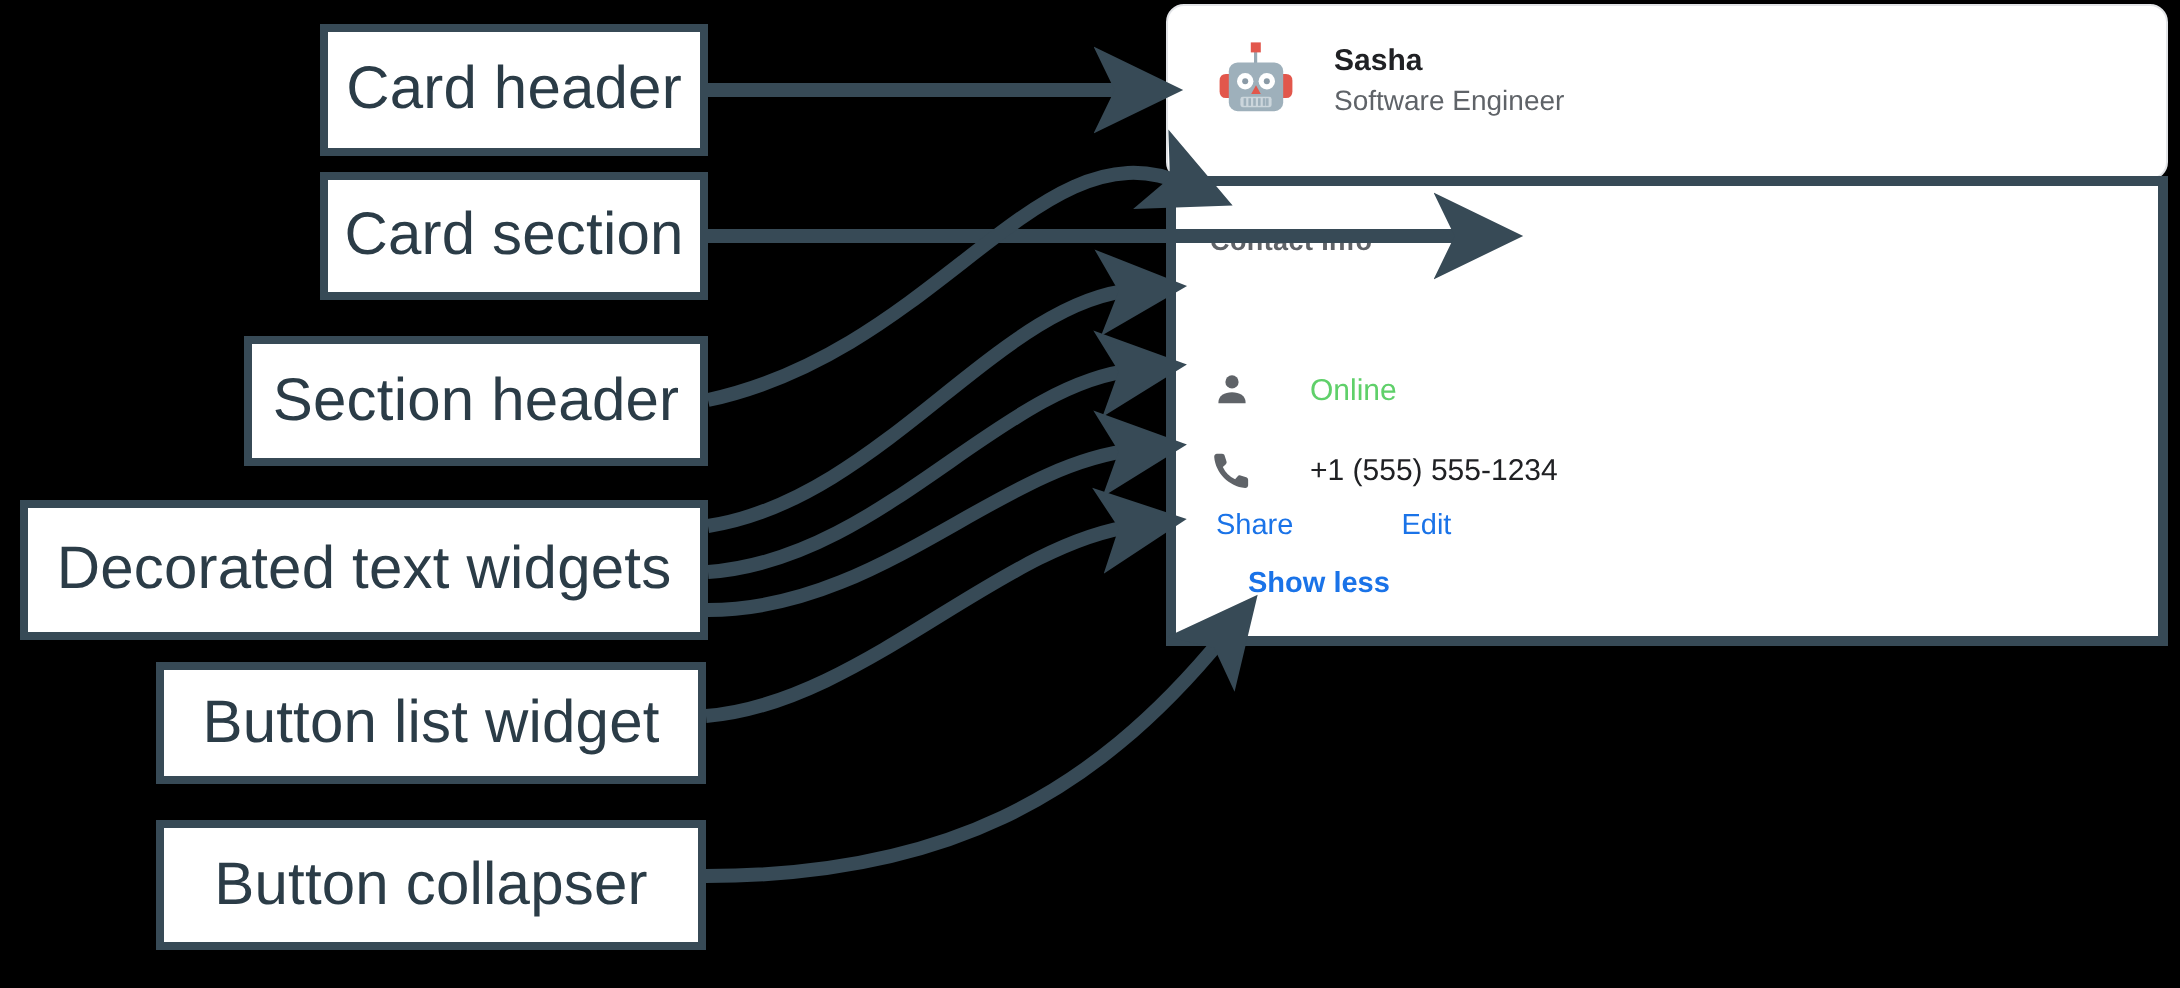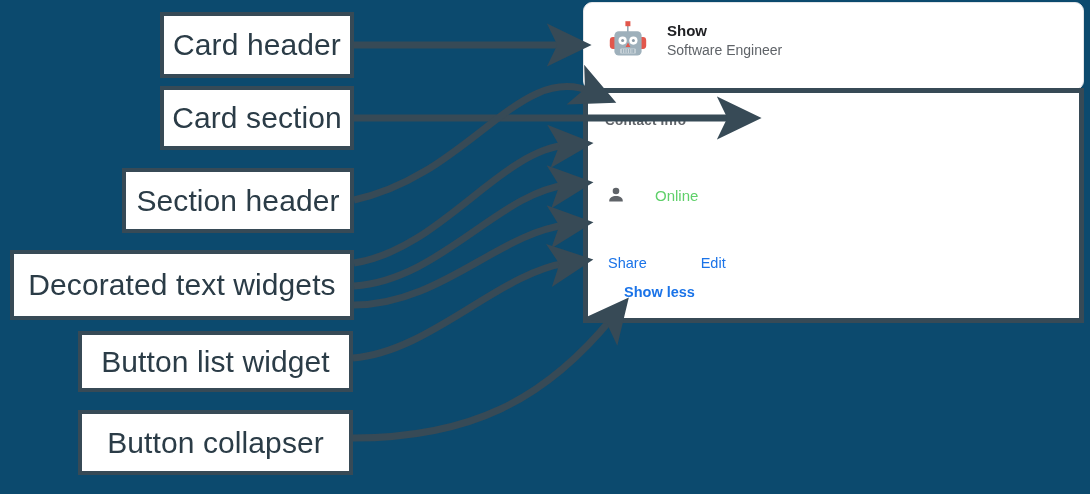--- a/index.html
+++ b/index.html
@@ -1,18 +1,18 @@
 <!DOCTYPE html>
 <html><head>
 <meta charset="utf-8">
 <title>Card anatomy annotation</title>
 <style>
   html,body{margin:0;padding:0;background:#ffffff;}
   body{font-family:"Liberation Sans","DejaVu Sans",sans-serif;}
-  #stage{position:relative;width:1090px;height:494px;background:#0c4a6e;overflow:hidden;}
+  #stage{position:relative;width:1090px;height:494px;background:#000000;overflow:hidden;}
 
   
   .callout{
     position:absolute;
     box-sizing:border-box;
     border:4px solid #374a56;
     background:#ffffff;
     display:flex;
     align-items:center;
     justify-content:center;
@@ -140,40 +140,46 @@
         <g fill="#9eb0bb">
           <rect x="15.8" y="31.1" width="1.3" height="3.8"></rect>
           <rect x="18.2" y="31.1" width="1.3" height="3.8"></rect>
           <rect x="20.6" y="31.1" width="1.3" height="3.8"></rect>
           <rect x="23.0" y="31.1" width="1.3" height="3.8"></rect>
           <rect x="25.4" y="31.1" width="1.3" height="3.8"></rect>
           <rect x="27.0" y="31.1" width="1.3" height="3.8"></rect>
         </g>
       </svg>
       <div class="who">
-        <div class="who-name">Show</div>
+        <div class="who-name">Sasha</div>
         <div class="who-role">Software Engineer</div>
       </div>
     </div>
   </div>
 
   <div id="card-section">
     <div id="section-inner">
 
       <div class="section-header">Contact Info</div>
 
 
       <div class="row" id="row-status">
         <svg class="gi" viewBox="0 0 24 24">
           <circle cx="12" cy="7.6" r="3.6" fill="#5f6368"></circle>
           <path fill="#5f6368" d="M4.6 18.6c0-3.5 3.3-5.4 7.4-5.4s7.4 1.9 7.4 5.4v.6H4.6z"></path>
         </svg>
         <span class="rtxt green">Online</span>
       </div>
 
+      <div class="row" id="row-phone">
+        <svg class="gi" viewBox="0 0 24 24">
+          <path fill="#5f6368" d="M6.6 3.2c.7 0 1.2.4 1.4 1l1 3.2c.2.6 0 1.2-.5 1.6L7 10.3a13.6 13.6 0 0 0 6.7 6.7l1.3-1.5c.4-.5 1-.7 1.6-.5l3.2 1c.6.2 1 .7 1 1.4v2.9c0 .9-.8 1.6-1.7 1.5C10.4 21 3 13.6 2.3 4.9c-.1-.9.6-1.7 1.5-1.7h2.8z"></path>
+        </svg>
+        <span class="rtxt">+1 (555) 555-1234</span>
+      </div>
 
       <div id="button-list">
         <button class="btn">Share</button>
         <span class="gap"></span>
         <button class="btn">Edit</button>
       </div>
 
       <button id="collapser">Show less</button>
     </div>
   </div>

